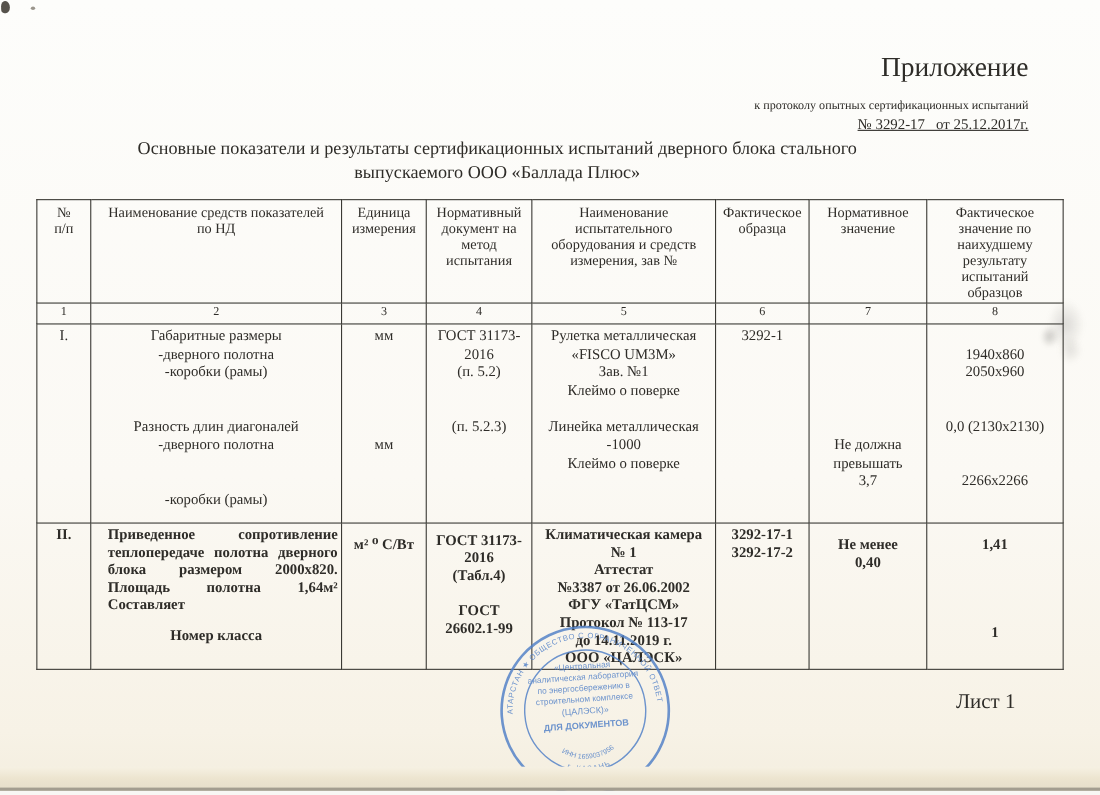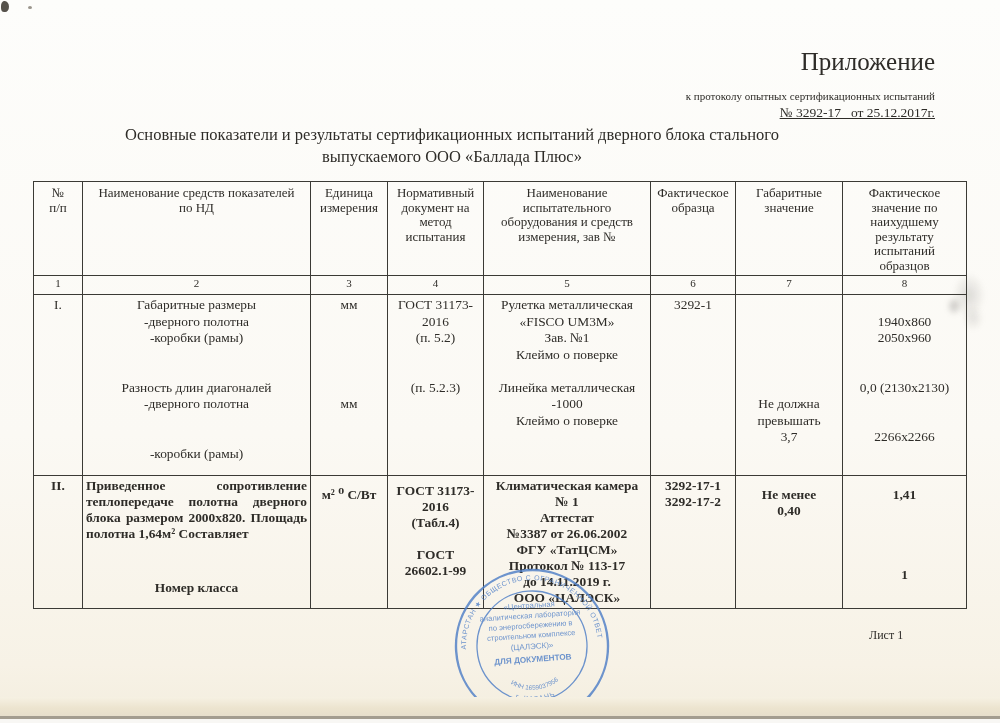--- a/index.html
+++ b/index.html
@@ -33,26 +33,26 @@
   tr.hdr{height:87px;}
   tr.hdr td{font-size:13px;line-height:14.5px;padding-top:4px;}
   tr.nums{height:19px;}
   tr.nums td{font-size:11px;line-height:13px;padding:1px;}
   tr.r1{height:181px;}
   tr.r1 td{line-height:16.5px;}
   tr.r2{height:131px;font-weight:bold;}
   tr.r2 td{line-height:16px;}
   .ml{white-space:pre-line;}
   .c2cell{text-align:left;padding:3px 6px 2px 7px;}
-  .jtext{text-align:justify;}
-  .p2{margin-top:38px;}
+  .jtext{text-align:justify;margin-left:12px;}
+  .p2{margin-top:12px;}
   .padtop{padding-top:11px !important;}
   .padtop6{padding-top:7px !important;}
   
-  .sheet{position:absolute;left:869px;top:628px;font-size:12px;}
+  .sheet{position:absolute;left:869px;top:628px;font-size:19px;}
   
   .stamp{position:absolute;left:447px;top:561px;width:170px;height:170px;opacity:.82;transform:rotate(-4deg);}
   .stamp text{font-family:"Liberation Sans","DejaVu Sans",sans-serif;fill:#4f7fc7;}
 </style>
 </head>
 <body>
 
 <div class="corner-speck"></div>
 <div class="corner-speck2"></div>
 <div class="smudge a"></div>
@@ -92,21 +92,21 @@
     <td class="ml">Нормативный
 документ на
 метод
 испытания</td>
     <td class="ml">Наименование
 испытательного
 оборудования и средств
 измерения, зав №</td>
     <td class="ml">Фактическое
 образца</td>
-    <td class="ml">Габаритные
+    <td class="ml">Нормативное
 значение</td>
     <td class="ml">Фактическое
 значение по
 наихудшему
 результату
 испытаний
 образцов</td>
   </tr>
   <tr class="nums">
     <td>1</td>

